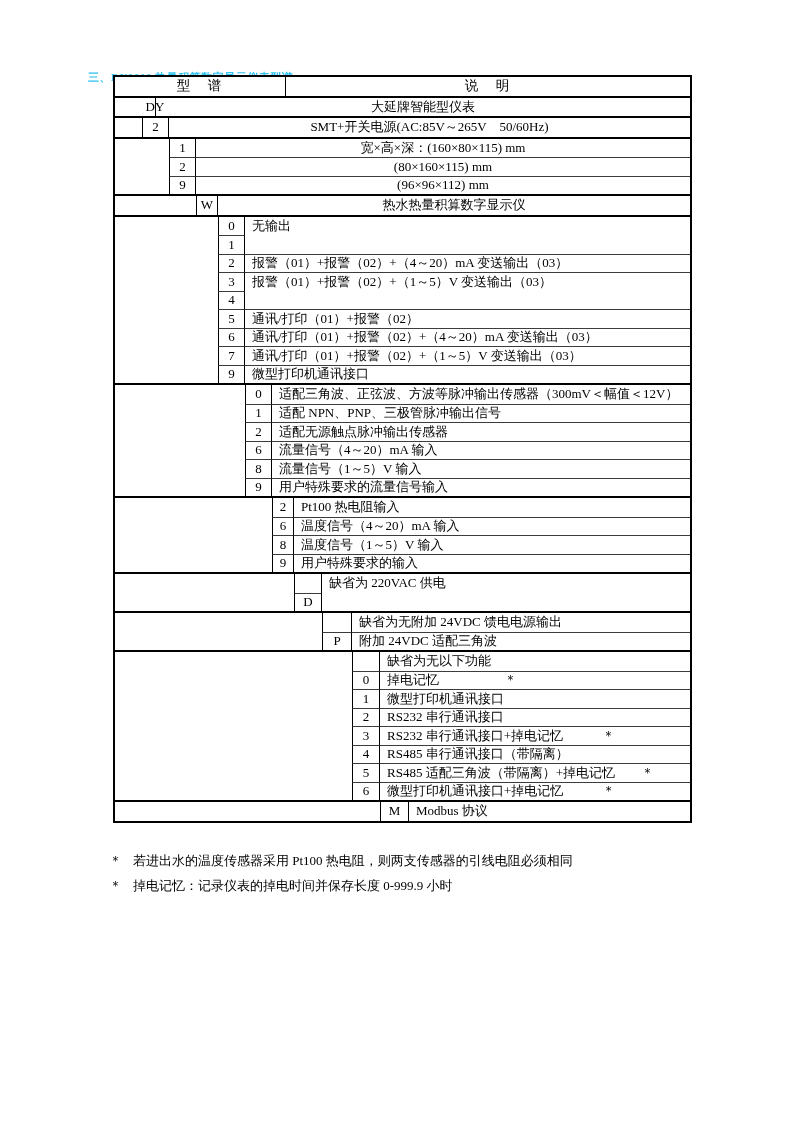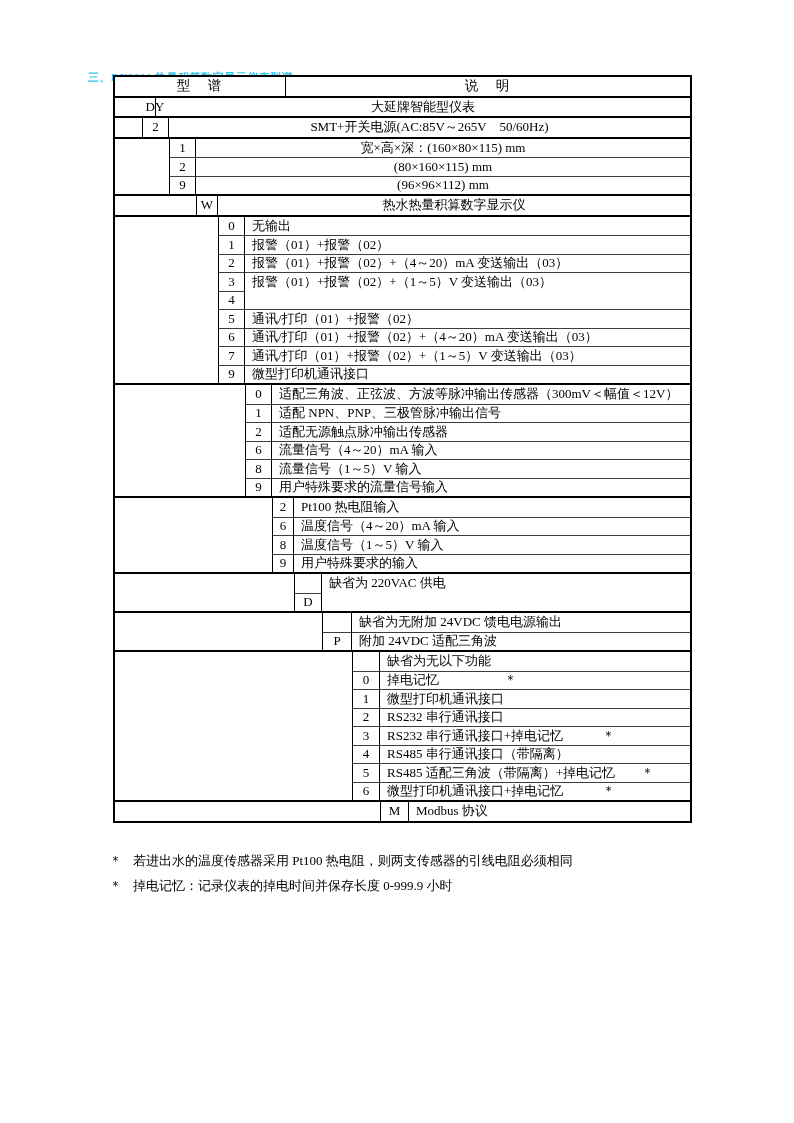--- a/index.html
+++ b/index.html
@@ -88,21 +88,20 @@
     </div>
     <div class="pgroup">
       <div class="prow">
         <div class="indent" style="width: 103px;"></div>
         <div class="code" style="width: 27px;">0</div>
         <div class="desc">无输出</div>
       </div>
       <div class="prow inner">
         <div class="indent" style="width: 103px;"></div>
         <div class="code" style="width: 27px;">1</div>
-        <div class="desc">报警（01）+报警（02）</div>
       </div>
       <div class="prow inner">
         <div class="indent" style="width: 103px;"></div>
         <div class="code" style="width: 27px;">2</div>
         <div class="desc">报警（01）+报警（02）+（4～20）mA 变送输出（03）</div>
       </div>
       <div class="prow inner">
         <div class="indent" style="width: 103px;"></div>
         <div class="code" style="width: 27px;">3</div>
         <div class="desc">报警（01）+报警（02）+（1～5）V 变送输出（03）</div>

